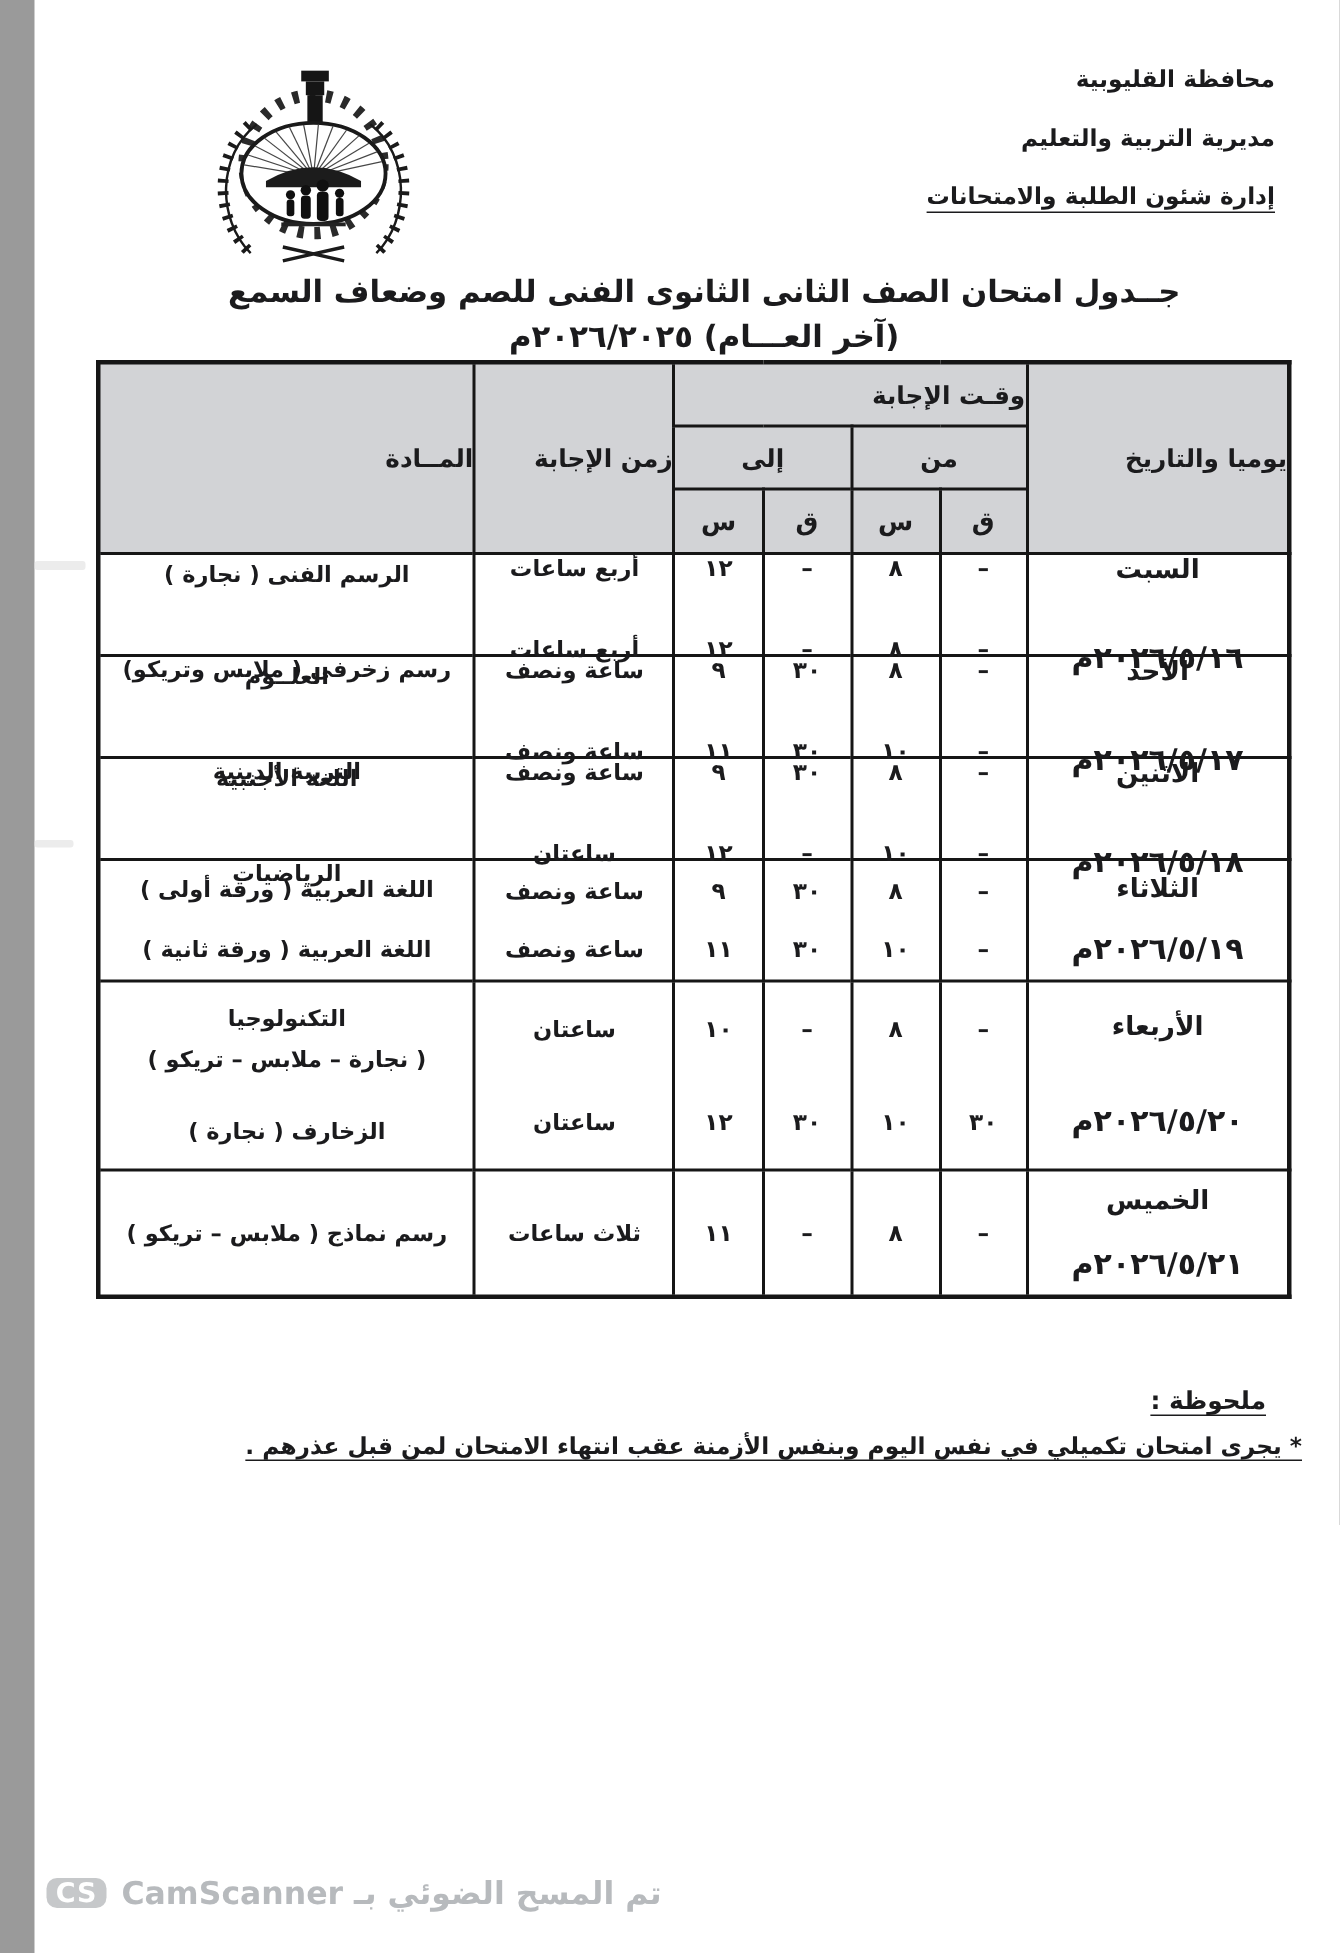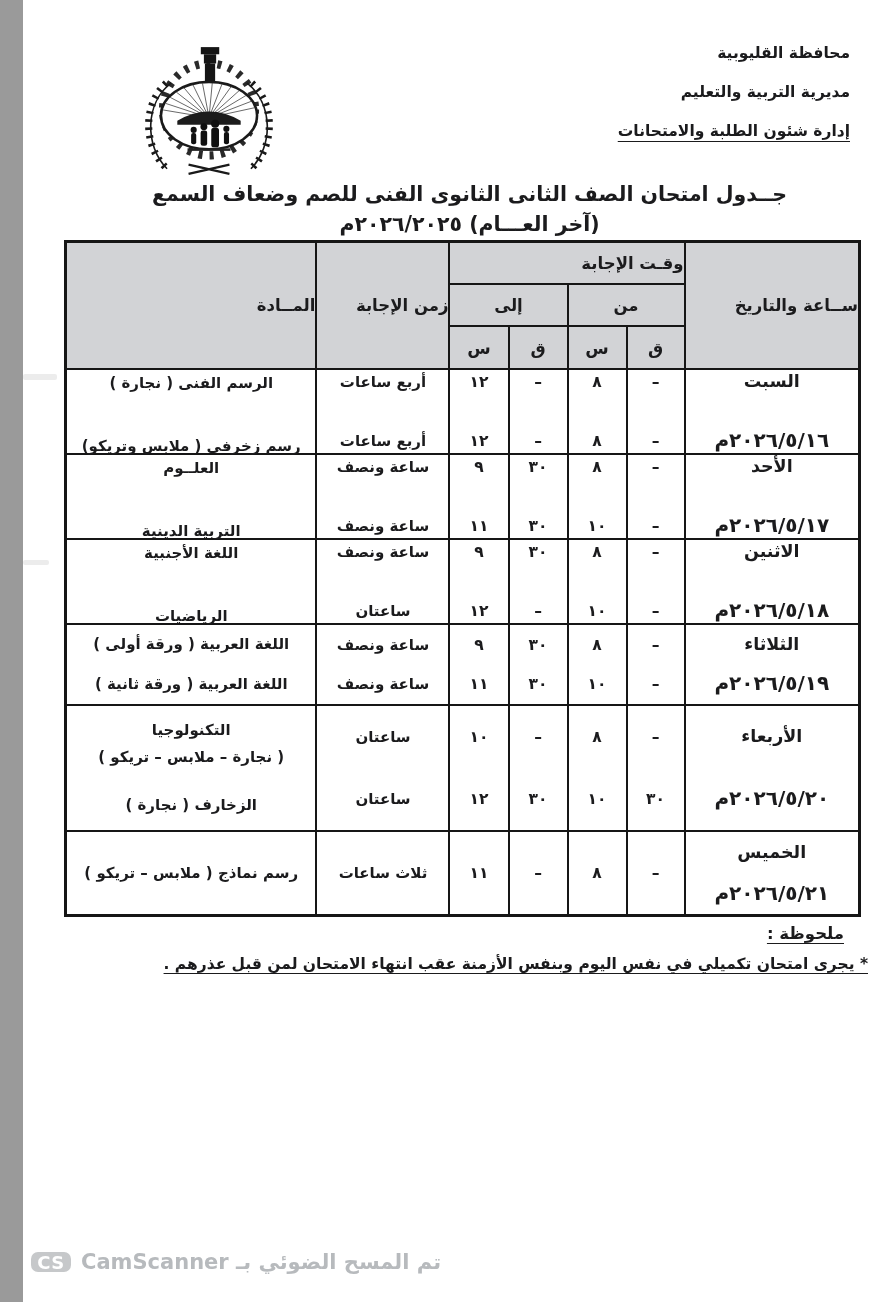--- a/index.html
+++ b/index.html
@@ -22,21 +22,21 @@
     border-collapse:collapse;table-layout:fixed;direction:rtl;
   }
   table.exam th,table.exam td{border:2.5px solid #161616;padding:0;text-align:center;vertical-align:middle;}
   table.exam{border:3.5px solid #161616;}
   th{background:#d2d3d6;font-size:16.5px;font-weight:700;}
   tr.ht1 th{height:40px;text-align:right;}
   tr.ht2 th{height:40px;}
   tr.ht3 th{height:41px;font-size:17px;}
   td{background:#ffffff;}
   .stack{display:flex;flex-direction:column;justify-content:space-around;align-items:center;width:100%;}
-  tr.r1 .stack,tr.r2 .stack,tr.r3 .stack{height:83px;gap:36px;}
+  tr.r1 .stack,tr.r2 .stack,tr.r3 .stack{height:66px;gap:36px;}
   tr.r4 .stack{height:79px;}
   tr.r5 .stack{height:124px;}
   tr.r6 .stack{height:82px;}
   .day-name{font-size:17.5px;}
   .day-date{font-size:20px;}
   .num{font-size:15.5px;}
   .dur{font-size:15px;white-space:nowrap;}
   .sub{font-size:15px;line-height:1.8;white-space:nowrap;}
   
   .notes{position:absolute;top:924px;left:0;right:0;}
@@ -123,21 +123,21 @@
       <col style="width:175px">
         <col style="width:58px">
         <col style="width:59px">
       <col style="width:59px">
         <col style="width:59px">
         <col style="width:133px">
         <col style="width:251px">
     </colgroup>
     <thead>
       <tr class="ht1">
-        <th rowspan="3">ســاعة والتاريخ</th>
+        <th rowspan="3">يوميا والتاريخ</th>
         <th colspan="4">وقـت الإجابة</th>
         <th rowspan="3">زمن الإجابة</th>
         <th rowspan="3">المــادة</th>
       </tr>
       <tr class="ht2">
         <th colspan="2">من</th>
         <th colspan="2">إلى</th>
       </tr>
       <tr class="ht3">
         <th>ق</th>

